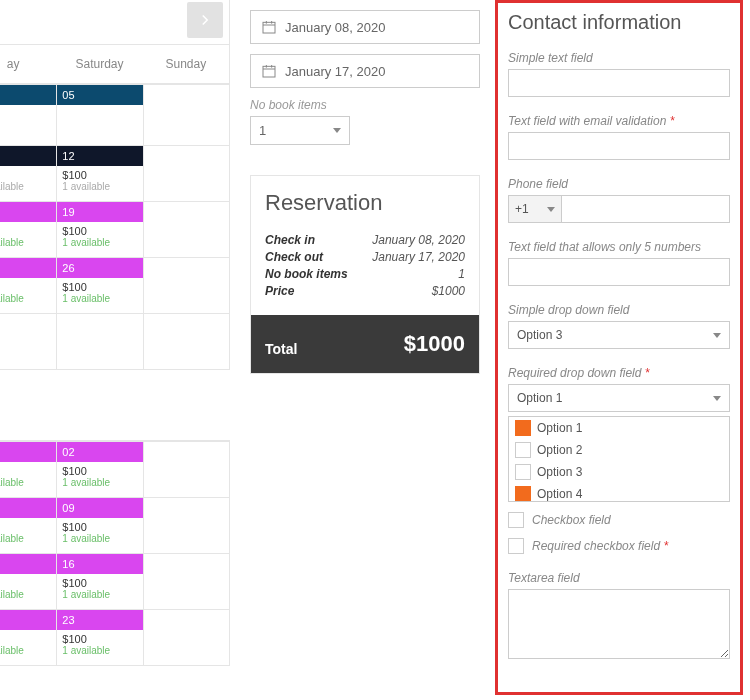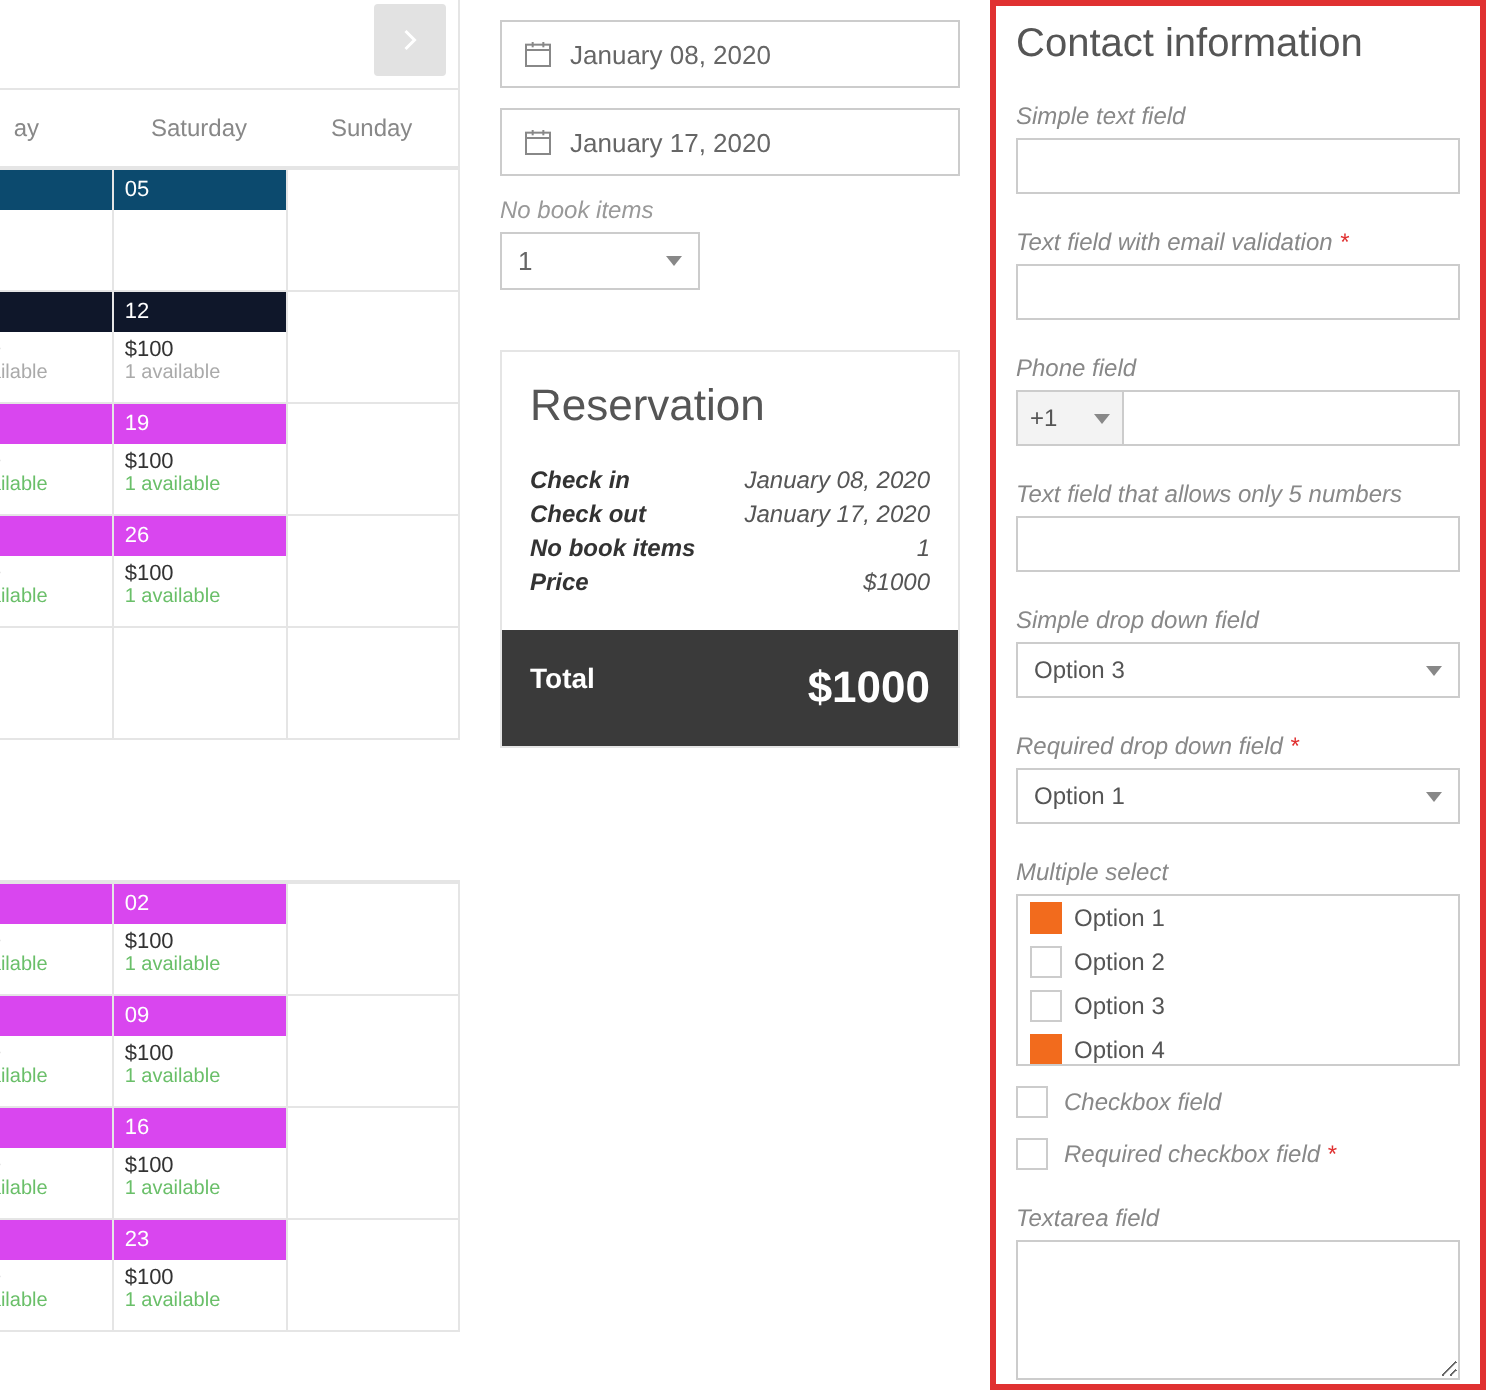--- a/index.html
+++ b/index.html
@@ -35,21 +35,21 @@
   .cal-icon { width:16px; height:16px; }
   .nobook-label { color:#999; font-style:italic; margin-top:10px; font-size:12px; }
   .nb-select { border:1px solid #ccc; width:100px; padding:6px 8px; margin-top:4px; display:flex; justify-content:space-between; align-items:center; color:#666; cursor:pointer; }
   .caret { width:0; height:0; border-left:4px solid transparent; border-right:4px solid transparent; border-top:5px solid #888; }
   .res-panel { border:1px solid #e5e5e5; margin-top:30px; }
   .res-title { font-size:22px; color:#555; padding:14px 14px 6px; }
   .res-body { padding: 8px 14px 14px; }
   .res-row { display:flex; justify-content:space-between; margin:3px 0; font-size:12px;font-style:italic; }
   .res-row .lbl { font-weight:bold; color:#333; }
   .res-row .val { color:#555; }
-  .res-total { background:#3a3a3a; color:#fff; display:flex; justify-content:space-between; align-items:flex-start; padding:16px 14px; }
+  .res-total { background:#3a3a3a; color:#fff; display:flex; justify-content:space-between; align-items:flex-end; padding:16px 14px; }
   .res-total .tlabel { font-size:14px; font-weight:bold; }
   .res-total .tval { font-size:22px; font-weight:bold; }
 
   
   .ci-title { font-size:20px; color:#555; margin-bottom:10px; }
   .flabel { font-style: italic; color:#888; font-size:12px; margin-top:17px; }
   .req { color:#e03131; }
   .finput { width:100%; border:1px solid #ccc; padding:6px; margin-top:4px; font-size:12px; }
   .phone-row { display:flex; margin-top:4px; }
   .country-sel { border:1px solid #ccc; width:70px; padding:6px 6px; display:flex; justify-content:space-between; align-items:center; background:#f3f3f3; cursor:pointer; font-size:12px; }
@@ -321,21 +321,20 @@
     <span>Option 3</span>
     <span class="caret"></span>
   </div>
 
   <div class="flabel"><span>Required drop down field</span> <span class="req">*</span></div>
   <div class="fselect">
     <span>Option 1</span>
     <span class="caret"></span>
   </div>
 
-  <div class="flabel">Multiple select</div>
   <div class="multi" id="multi">
       <div class="mitem">
         <div class="mbox checked"></div>
         <span>Option 1</span>
       </div>
       <div class="mitem">
         <div class="mbox"></div>
         <span>Option 2</span>
       </div>
       <div class="mitem">

